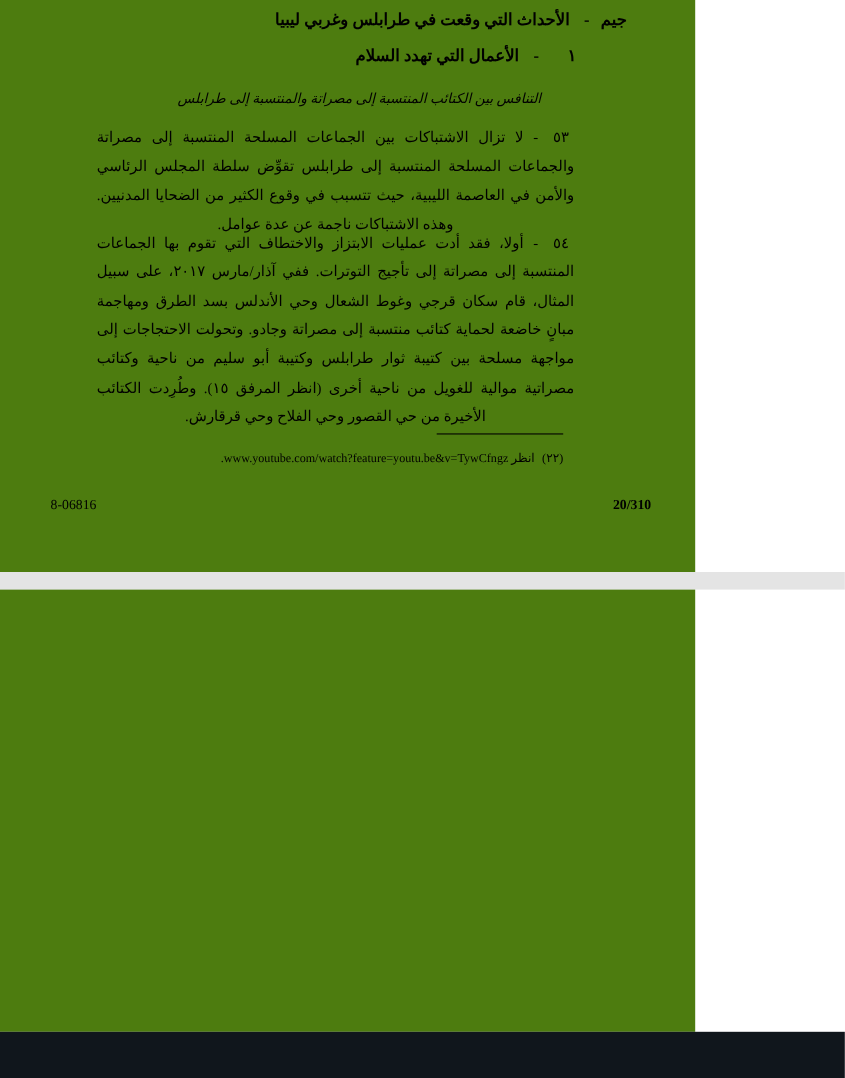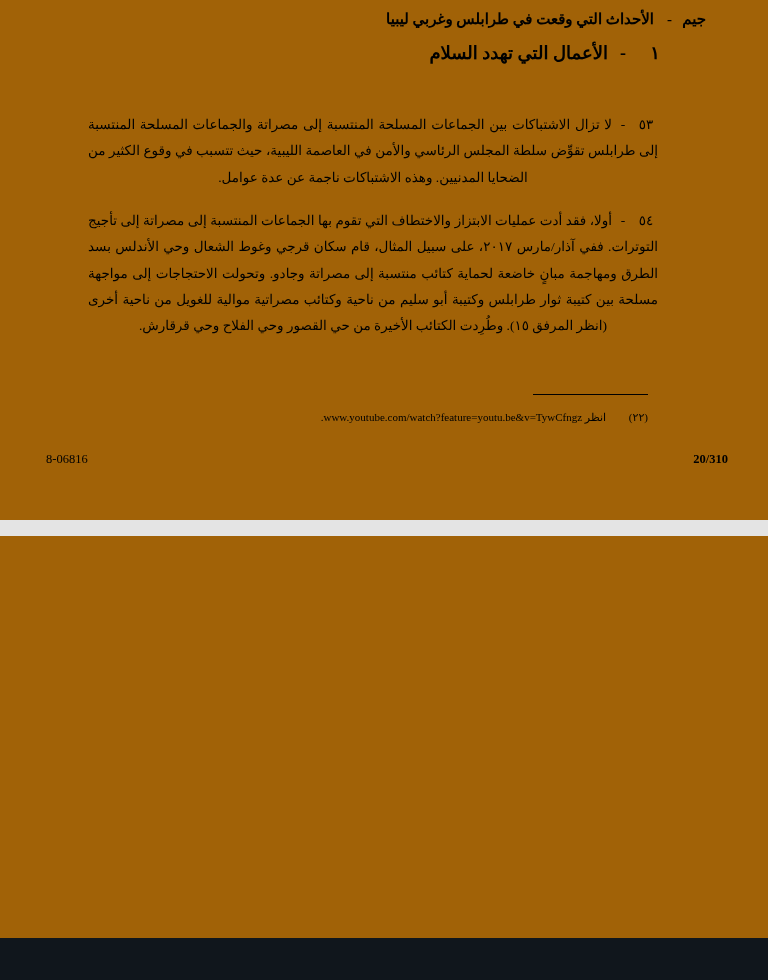--- a/index.html
+++ b/index.html
@@ -13,22 +13,22 @@
     height: 980px;
     position: relative;
     overflow: hidden;
     font-family: "Liberation Serif", "DejaVu Serif", serif;
     color: #000000;
   }
 
   .page {
     position: absolute;
     left: 0;
-    width: 768px;
-    background: #a16207;
+    width: 632px;
+    background: #4d7c0f;
   }
   #page-one { top: 0; height: 520px; }
   #page-two { top: 536px; height: 402px; }
 
   
   .page-gap {
     position: absolute;
     left: 0;
     top: 520px;
     width: 768px;
@@ -61,21 +61,21 @@
     position: absolute;
     top: 8px;
     right: 62px;
     left: 120px;
   }
   #heading-1 {
     position: absolute;
     top: 40px;
     right: 108px;
     left: 120px;
-    font-size: 18px;
+    font-size: 15px;
   }
 
   .italic-subhead {
     margin: 0;
     font-style: italic;
     font-size: 12.5px;
     line-height: 1.6;
     text-align: right;
     direction: rtl;
   }
@@ -121,21 +121,21 @@
     position: absolute;
     top: 409px;
     right: 120px;
     left: 160px;
     margin: 0;
     font-size: 11px;
     line-height: 1.5;
     direction: rtl;
     text-align: right;
   }
-  #footnote-22 .fn-marker { margin-left: 20px; }
+  #footnote-22 .fn-marker { margin-left: 4px; }
   .fn-url {
     font-family: "Liberation Serif", "DejaVu Serif", serif;
     direction: ltr;
     unicode-bidi: embed;
     display: inline-block;
   }
 
   
   .page-foot {
     position: absolute;
@@ -153,20 +153,21 @@
 <div class="page" id="page-one">
 
   <h1 class="sec-heading" id="heading-c">
     <span class="lbl">جيم</span><span class="dash">-</span><span>الأحداث التي وقعت في طرابلس وغربي ليبيا</span>
   </h1>
 
   <h2 class="sec-heading" id="heading-1">
     <span class="lbl">١</span><span class="dash">-</span><span>الأعمال التي تهدد السلام</span>
   </h2>
 
+  <p class="italic-subhead" id="subhead-rivalry">التنافس بين الكتائب المنتسبة إلى مصراتة والمنتسبة إلى طرابلس</p>
 
   <p class="para" id="para-53">
     <span class="pnum">٥٣</span><span class="pdash">-</span><span>لا تزال الاشتباكات بين الجماعات المسلحة المنتسبة إلى مصراتة والجماعات المسلحة المنتسبة إلى طرابلس تقوِّض سلطة المجلس الرئاسي والأمن في العاصمة الليبية، حيث تتسبب في وقوع الكثير من الضحايا المدنيين. وهذه الاشتباكات ناجمة عن عدة عوامل.</span>
   </p>
 
   <p class="para" id="para-54">
     <span class="pnum">٥٤</span><span class="pdash">-</span><span>أولا، فقد أدت عمليات الابتزاز والاختطاف التي تقوم بها الجماعات المنتسبة إلى مصراتة إلى تأجيج التوترات. ففي آذار/مارس ٢٠١٧، على سبيل المثال، قام سكان قرجي وغوط الشعال وحي الأندلس بسد الطرق ومهاجمة مبانٍ خاضعة لحماية كتائب منتسبة إلى مصراتة وجادو. وتحولت الاحتجاجات إلى مواجهة مسلحة بين كتيبة ثوار طرابلس وكتيبة أبو سليم من ناحية وكتائب مصراتية موالية للغويل من ناحية أخرى (انظر المرفق ١٥). وطُرِدت الكتائب الأخيرة من حي القصور وحي الفلاح وحي قرقارش.</span>
   </p>
 
   <div id="footnote-rule"></div>

